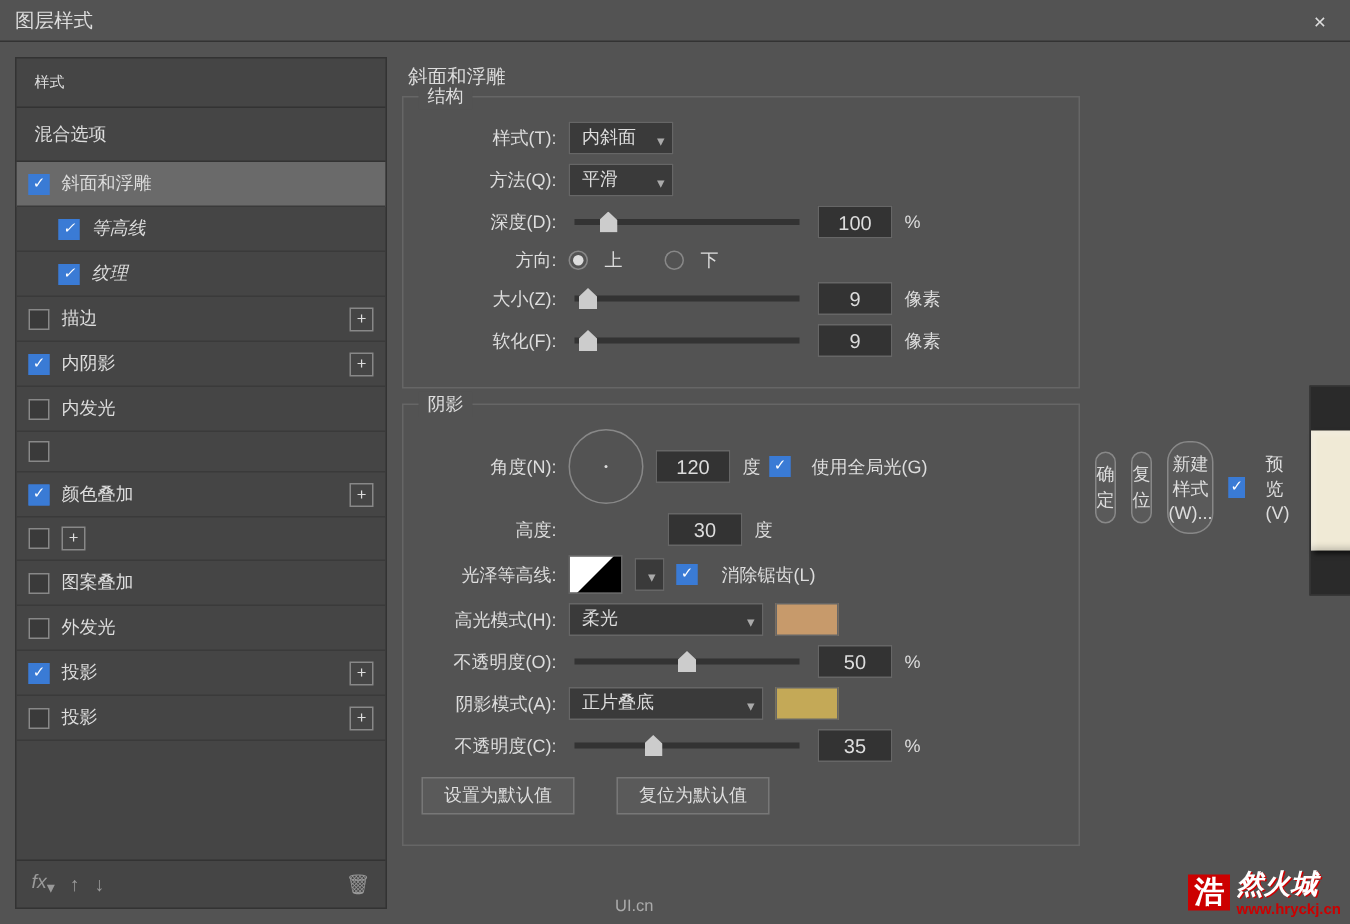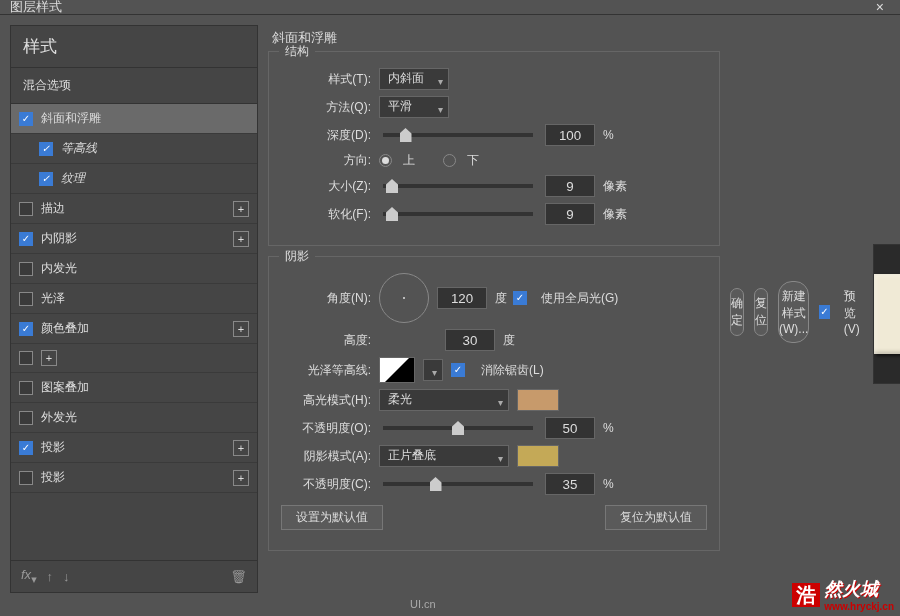--- a/index.html
+++ b/index.html
@@ -1,22 +1,22 @@
 <!DOCTYPE html>
 <html><head>
 <meta charset="utf-8">
 <style>
 * { box-sizing: border-box; margin: 0; padding: 0; font-family: "Microsoft YaHei", sans-serif; }
 body { background: #535353; color: #ddd; font-size: 12px; width: 900px; height: 616px; overflow: hidden; position: relative; }
-.titlebar { background: #535353; height: 15px; display: flex; align-items: center; padding: 0 10px; border-bottom: 1px solid #333; justify-content: space-between; }
+.titlebar { background: #535353; height: 28px; display: flex; align-items: center; padding: 0 10px; border-bottom: 1px solid #333; justify-content: space-between; }
 .titlebar .title { font-size: 13px; }
 .close-x { font-size: 14px; cursor: pointer; padding: 2px 6px; }
 .dialog-body { display: flex; height: 588px; padding: 10px; gap: 10px; }
 .left-panel { width: 248px; background: #454545; border: 1px solid #333; display: flex; flex-direction: column; }
-.style-header { padding: 9px 12px; border-bottom: 1px solid #333; font-size: 17px; }
+.style-header { padding: 9px 12px; border-bottom: 1px solid #333; font-size: 10px; }
 .blend-opts { padding: 9px 12px; border-bottom: 1px solid #333; }
 .style-list { flex: 1; overflow: auto; }
 .style-item { display: flex; align-items: center; padding: 6px 8px; border-bottom: 1px solid #3a3a3a; }
 .style-item.selected { background: #6a6a6a; }
 .style-item.indent { padding-left: 28px; font-style: italic; }
 .cb { width: 14px; height: 14px; border: 1px solid #888; margin-right: 8px; display: inline-flex; align-items: center; justify-content: center; background: #3a3a3a; }
 .cb.checked { background: #3a7bd5; border-color: #3a7bd5; }
 .cb.checked::after { content: "✓"; color: #fff; font-size: 10px; line-height: 1; }
 .style-item .label { flex: 1; }
 .plus-btn { width: 16px; height: 16px; border: 1px solid #888; display: flex; align-items: center; justify-content: center; font-size: 11px; cursor: pointer; }
@@ -92,21 +92,20 @@
           <span class="cb checked"></span>
           <span class="label">内阴影</span>
           <span class="plus-btn">+</span>
         </div>
         <div class="style-item">
           <span class="cb"></span>
           <span class="label">内发光</span>
         </div>
         <div class="style-item">
           <span class="cb"></span>
-          <span class="label">光泽</span>
         </div>
         <div class="style-item">
           <span class="cb checked"></span>
           <span class="label">颜色叠加</span>
           <span class="plus-btn">+</span>
         </div>
         <div class="style-item">
           <span class="cb"></span>
           <span class="plus-btn">+</span>
         </div>
@@ -243,21 +242,21 @@
         <div class="color-swatch" id="sh-swatch" style="background: rgb(196, 169, 87);"></div>
       </div>
       <div class="row">
         <div class="row-label">不透明度(C):</div>
         <div class="slider-track">
             <div class="slider-thumb" style="left:35%"></div>
           </div>
         <input class="num-input" value="35" style="">
         <span class="unit">%</span>
       </div>
-      <div class="row" style="justify-content:space-between;gap:12px;margin-top:10px">
+      <div class="row" style="justify-content:flex-start;gap:28px;margin-top:10px">
         <div class="btn-inline">设置为默认值</div>
         <div class="btn-inline">复位为默认值</div>
       </div>
     </div>
   </div>
 
   <div class="right-panel">
     <div class="big-btn">确定</div>
     <div class="big-btn">复位</div>
     <div class="big-btn">新建样式(W)...</div>

